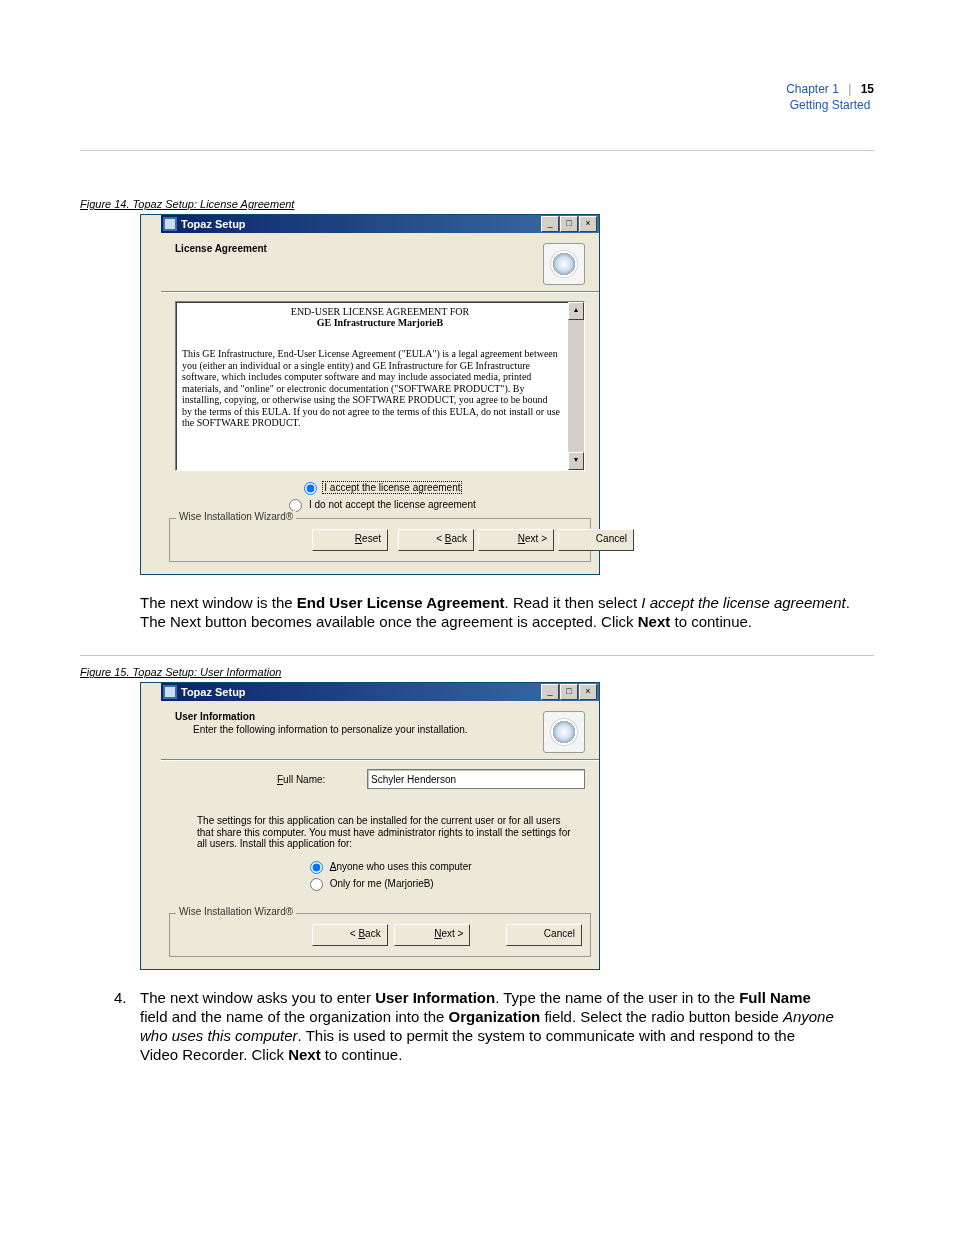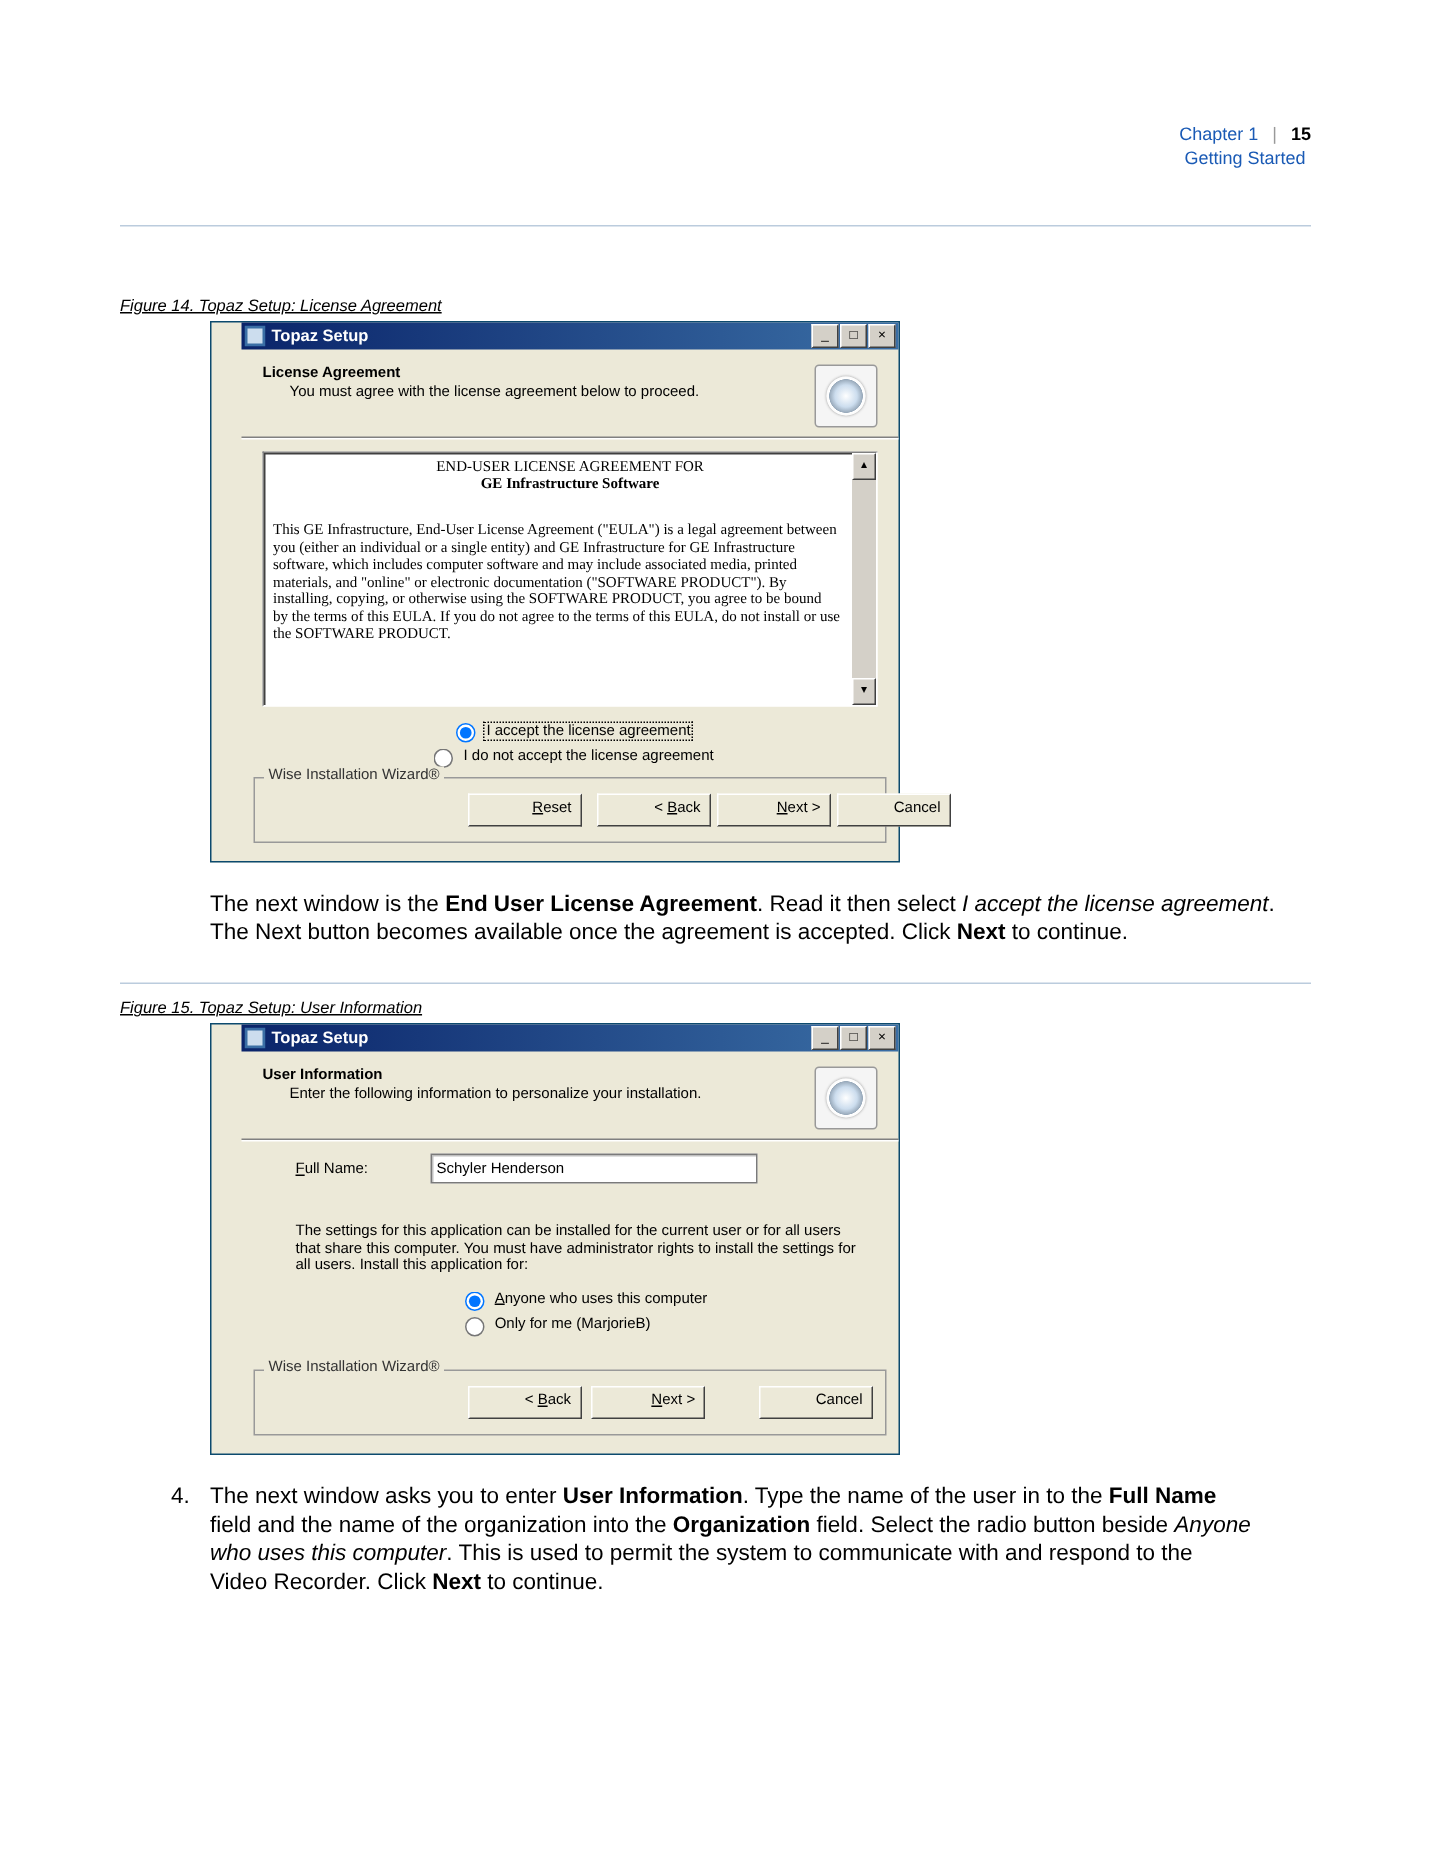--- a/index.html
+++ b/index.html
@@ -38,21 +38,21 @@
   .radios { text-align:center; margin-top:8px; font-size:10px; }
   .radio-row { margin:1px 0; }
   .radio-row input { margin-right:4px; vertical-align:middle; }
   .radio-label { vertical-align:middle; }
   .dashed { outline:1px dotted #000; padding:0 1px; }
   .fieldset { border:1px solid #999; margin:6px -6px 0 -6px; padding:6px 8px 10px 8px; position:relative; }
   .legend { position:absolute; top:-8px; left:6px; background:#ece9d8; padding:0 3px; font-size:10px; color:#333; }
   .btnrow { text-align:right; margin-top:4px; }
   .wbtn { display:inline-block; min-width:62px; height:20px; line-height:18px; text-align:right; background:#ece9d8; border:1px solid #404040; border-top-color:#fff; border-left-color:#fff; font-size:10px; margin-left:4px; padding:0 6px; }
   .und { text-decoration:underline; }
-  .formrow { display:flex; align-items:center; margin:4px 0 10px 22px; }
+  .formrow { display:flex; align-items:center; margin:4px 0 10px 22px;justify-content:flex-end; }
   .formrow label { width:90px; font-size:10px; }
   .formrow .txt { flex:0 0 210px; height:16px; border:1px solid #7a7a7a; background:#fff; padding:1px 3px; font-size:10px; box-shadow:inset 1px 1px 0 #c0c0c0; }
   .infop { font-size:10px; margin:26px 8px 6px 22px; line-height:1.15; }
   .body-para { font-size:15px; line-height:1.28; margin:18px 0 8px 60px; max-width:720px; }
   .body-para.num { display:flex; margin-left:34px; }
   .body-para.num .n { width:26px; flex:none; }
   .hr-mid { margin:24px 0 0 0; }
 </style>
 </head>
 <body>
@@ -86,31 +86,30 @@
         <span class="tb-title">Topaz Setup</span>
         <span class="tb-btns">
           <span class="tb-btn">_</span>
           <span class="tb-btn">□</span>
           <span class="tb-btn">×</span>
         </span>
       </div>
       <div class="dlg-body">
         <span class="disc-icon"></span>
         <div class="dlg-h">License Agreement</div>
-        <div class="dlg-sub">You must agree with the license agreement below to proceed.</div>
         <div style="clear:both"></div>
         <div class="sep"></div>
 
         <div class="eula-box">
           <div class="eula-scroll">
             <div class="sbtn up">▴</div>
             <div class="sbtn dn">▾</div>
           </div>
           <div class="eula-title">END-USER LICENSE AGREEMENT FOR</div>
-          <div class="eula-sub">GE Infrastructure Software</div>
+          <div class="eula-sub">GE Infrastructure MarjorieB</div>
           <div class="eula-text">This GE Infrastructure, End-User License Agreement ("EULA") is a legal agreement between you (either an individual or a single entity) and GE Infrastructure for GE Infrastructure software, which includes computer software and may include associated media, printed materials, and "online" or electronic documentation ("SOFTWARE PRODUCT"). By installing, copying, or otherwise using the SOFTWARE PRODUCT, you agree to be bound by the terms of this EULA. If you do not agree to the terms of this EULA, do not install or use the SOFTWARE PRODUCT.</div>
         </div>
 
         <div class="radios">
           <div class="radio-row">
             <input type="radio" checked="" style="">
             <span class="radio-label dashed">I accept the license agreement</span>
           </div>
           <div class="radio-row">
             <input type="radio" style="">

